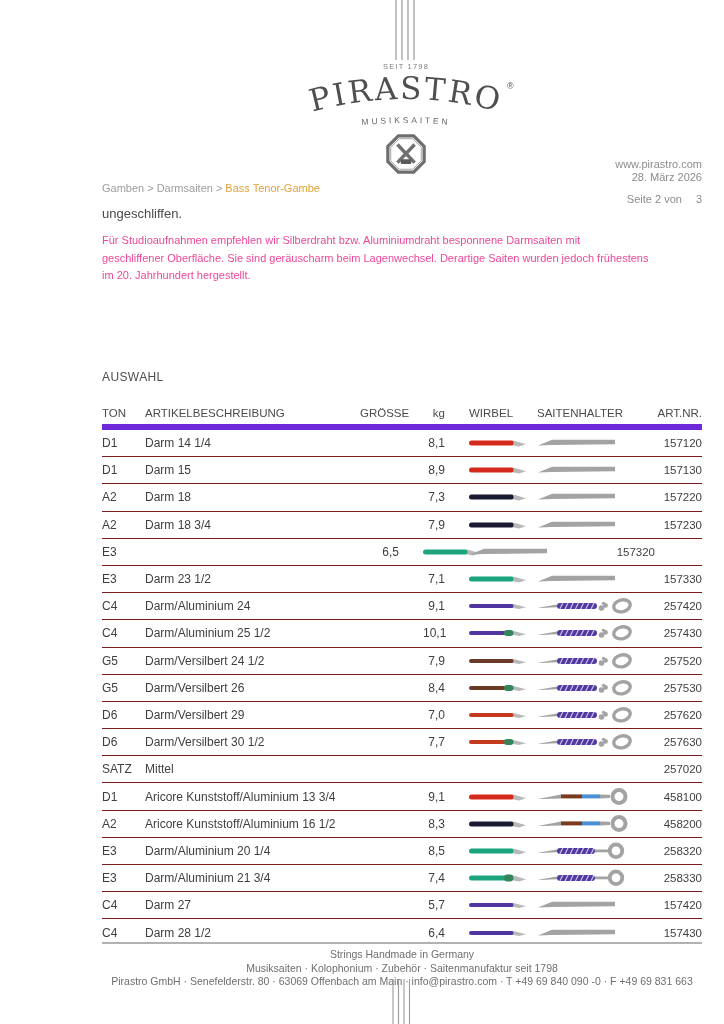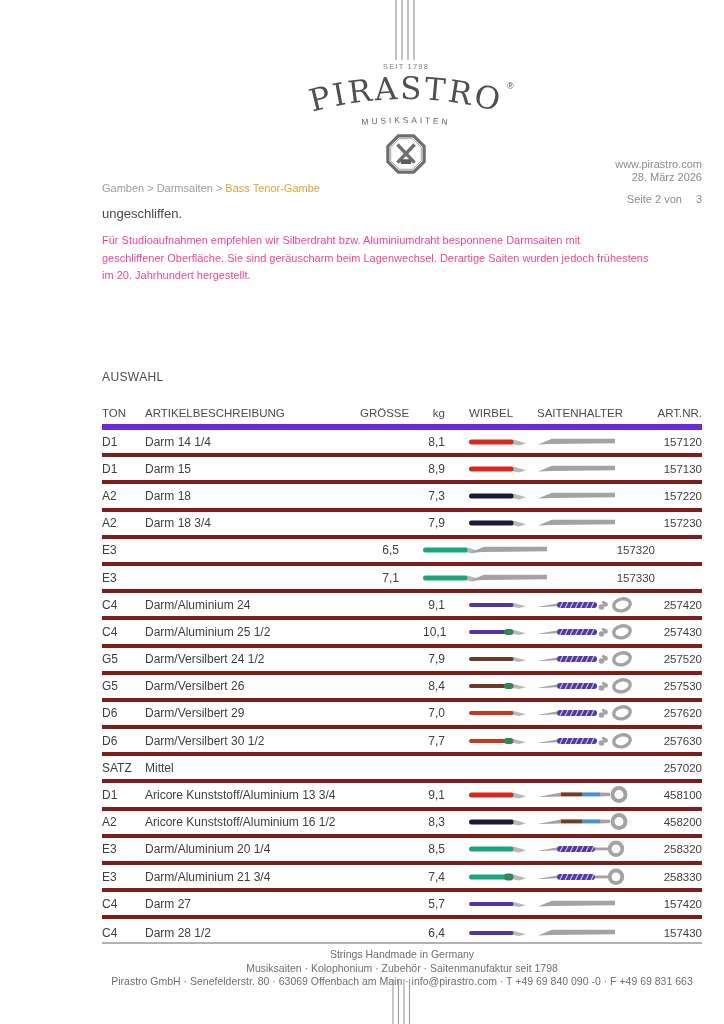--- a/index.html
+++ b/index.html
@@ -19,21 +19,21 @@
   .breadcrumb .current{color:#e2a23b;}
   
   .content{position:absolute;left:62px;width:600px;}
   .intro{top:206px;font-size:13px;color:#4a4a4a;}
   .para{top:232px;font-size:11px;color:#ec4899;line-height:17.5px;white-space:nowrap;}
   .auswahl{top:370px;font-size:12px;letter-spacing:0.4px;color:#4d4d4d;}
   
   .table{position:absolute;left:62px;top:402px;width:600px;}
   .thead,.trow{display:grid;grid-template-columns:43px 215px 63px 46px 68px 118px 1fr;align-items:center;}
   .thead{height:22px;border-bottom:6px solid #6d28d9;font-size:11.5px;color:#4b4b4b;}
-  .trow{height:27.2px;border-bottom:4px solid #7f1d1d;font-size:12px;color:#3f3f3f;box-sizing:border-box;}
+  .trow{height:27.2px;border-bottom:1px solid #7f1d1d;font-size:12px;color:#3f3f3f;box-sizing:border-box;}
   .trow:last-child{border-bottom:none;}
   .c{overflow:visible;white-space:nowrap;}
   .kgcol{text-align:right;padding-right:24px;}
   .artcol{text-align:right;font-size:11.5px;}
   .wirbelcol svg,.saitencol svg{display:block;}
   
   .footer{position:absolute;left:62px;top:942px;width:600px;border-top:2px solid #b2b2b2;
           text-align:center;font-size:10.5px;color:#6f6f6f;line-height:13.5px;padding-top:4px;}
   .footer div{white-space:nowrap;}
   .strings-bottom{position:absolute;left:350px;top:979px;}
@@ -200,20 +200,21 @@
           </div>
           <div class="c saitencol">
             <svg width="100" height="18" viewBox="0 0 100 18">
               <polygon points="1,11.5 15,5.8 78,5.8 78,10.2 15,11" fill="#a3a3a3"></polygon>
             </svg>
           </div>
           <div class="c artcol">157320</div>
         </div>
         <div class="trow">
           <div class="c">E3</div>
+          <div class="c">Darm 23 1/2</div>
           <div class="c"></div>
           <div class="c kgcol">7,1</div>
           <div class="c wirbelcol">
             <svg width="58" height="12" viewBox="0 0 58 12">
               <rect x="0" y="3.5" width="45" height="5" rx="2.5" fill="#1ba47d"></rect>
               <polygon points="44.5,3.5 57,7.2 50,9.5 44.5,8.5" fill="#b9b9b9"></polygon>
             </svg>
           </div>
           <div class="c saitencol">
             <svg width="100" height="18" viewBox="0 0 100 18">

